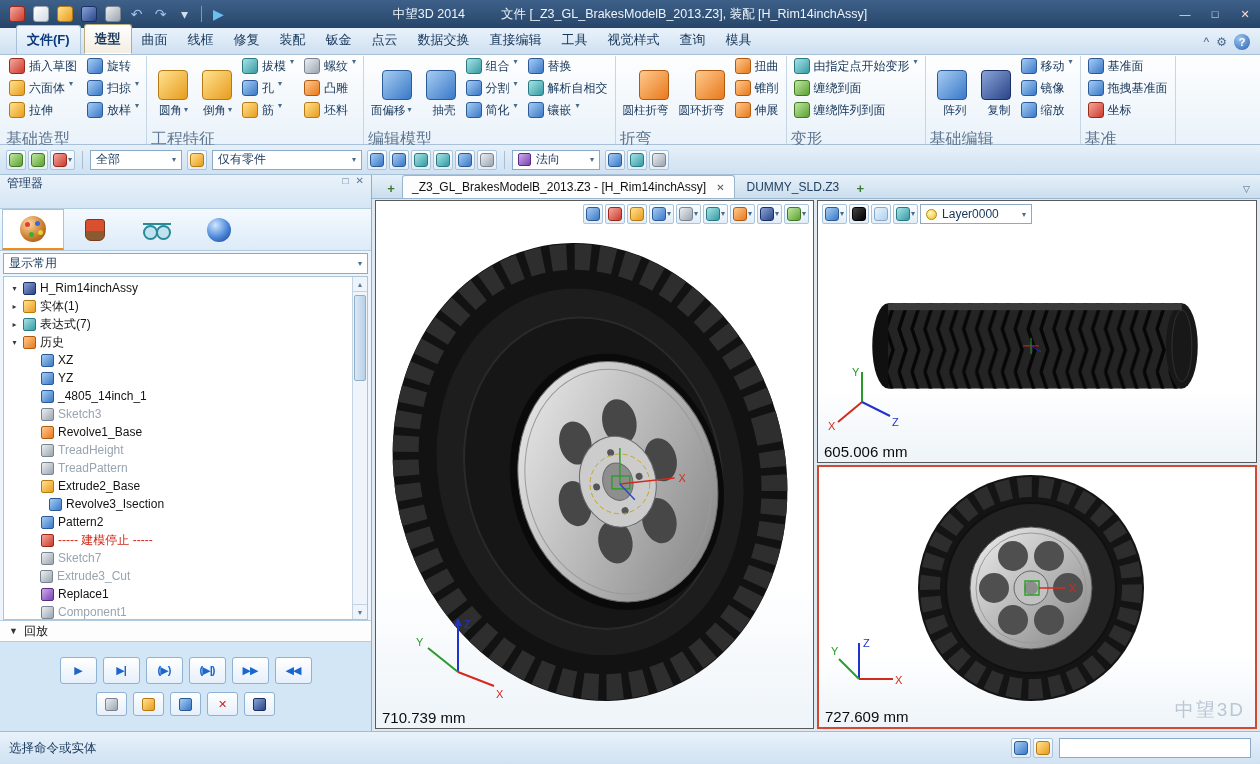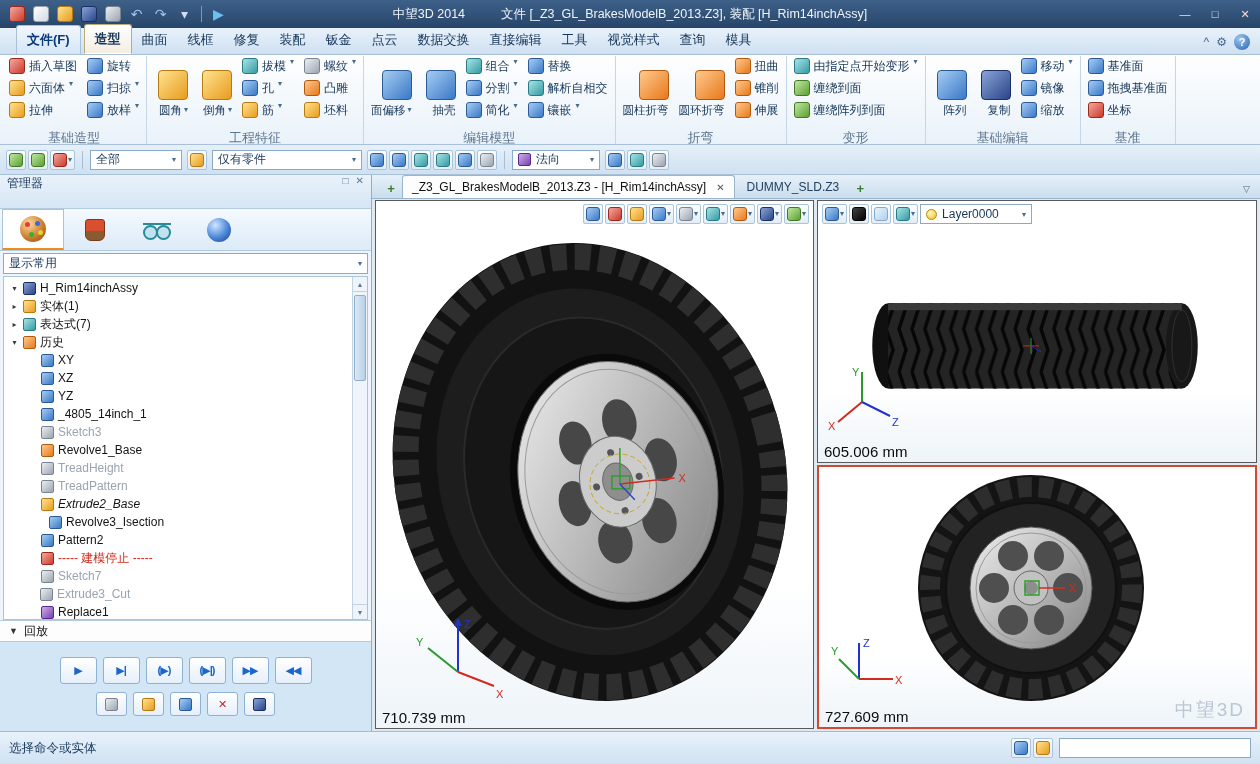--- a/index.html
+++ b/index.html
@@ -41,21 +41,21 @@
   .rtab.active{background:linear-gradient(#ffffff,#f4eee2);border:1px solid #bcab7c;border-bottom:1px solid #fff;border-radius:3px 3px 0 0;font-weight:bold}
   #rtabs{display:flex;align-items:flex-end}
   #rtabs-right{margin-left:auto;display:flex;align-items:center;gap:7px;padding:0 10px 4px 0}
   .corner-btn{color:#4a6a8c;font-size:12px}
   .corner-btn.help{width:16px;height:16px;border-radius:50%;background:radial-gradient(circle at 35% 30%,#9cc6f0,#2a62b0);color:#fff;display:flex;align-items:center;justify-content:center;font-weight:bold;font-size:11px}
 
   
   #ribbon{position:absolute;left:0;top:55px;width:1260px;height:90px;background:linear-gradient(#fefefe,#e9f2fa);border-bottom:1px solid #a8c0d8;display:flex;align-items:stretch;padding:1px 2px 0}
   .rgroup{display:flex;flex-direction:column;border-right:1px solid #c6d6e6;padding:0 4px}
   .rgroup-body{flex:1;display:flex;gap:4px;align-items:stretch;padding-top:2px}
-  .rgroup-label{text-align:center;font-size:13px;color:#5f7690;height:15px;margin-top:auto}
+  .rgroup-label{text-align:left;font-size:16px;color:#5f7690;height:15px;margin-top:auto}
   .rcol{display:flex;flex-direction:column;gap:1px}
   .ritem-small{display:flex;align-items:flex-start;gap:4px;height:21px;padding:0 3px;font-size:12px;color:#16365a;white-space:nowrap;border-radius:2px}
   .ritem-large{display:flex;flex-direction:column;align-items:flex-end;justify-content:center;gap:3px;padding:1px 3px;min-width:40px;font-size:11.5px;color:#16365a;white-space:nowrap;border-radius:2px}
   .rl-label{display:flex;align-items:center;gap:2px}
   .dd{font-size:8px;color:#4a6a8a;line-height:1}
 
   
   #filterbar{position:absolute;left:0;top:145px;width:1260px;height:30px;background:linear-gradient(#e6f0f9,#cfe1f2);border-bottom:1px solid #a8c0d8;display:flex;align-items:center;gap:5px;padding:0 6px}
   .run{display:flex;gap:2px;align-items:center}
   .fb-sep{width:1px;height:18px;background:#a8bed4;margin:0 2px}
@@ -547,25 +547,20 @@
           <span class="tlabel">表达式(7)</span>
         </div>
         <div class="tree-row" style="padding-left: 6px;">
           <span class="tarrow">▾</span>
           <span class="ic c-orange s13"></span>
           <span class="tlabel">历史</span>
         </div>
         <div class="tree-row" style="padding-left: 24px;">
           <span class="tarrow"></span>
           <span class="ic c-blue s13"></span>
-          <span class="tlabel">XY</span>
-        </div>
-        <div class="tree-row" style="padding-left: 24px;">
-          <span class="tarrow"></span>
-          <span class="ic c-blue s13"></span>
           <span class="tlabel">XZ</span>
         </div>
         <div class="tree-row" style="padding-left: 24px;">
           <span class="tarrow"></span>
           <span class="ic c-blue s13"></span>
           <span class="tlabel">YZ</span>
         </div>
         <div class="tree-row" style="padding-left: 24px;">
           <span class="tarrow"></span>
           <span class="ic c-blue s13"></span>
@@ -584,21 +579,21 @@
         <div class="tree-row" style="padding-left: 24px;">
           <span class="tarrow"></span>
           <span class="ic c-gray s13"></span>
           <span class="tlabel muted">TreadHeight</span>
         </div>
         <div class="tree-row" style="padding-left: 24px;">
           <span class="tarrow"></span>
           <span class="ic c-gray s13"></span>
           <span class="tlabel muted">TreadPattern</span>
         </div>
-        <div class="tree-row" style="padding-left: 24px; font-style: italic;">
+        <div class="tree-row" style="padding-left: 24px;">
           <span class="tarrow"></span>
           <span class="ic c-gold s13"></span>
           <span class="tlabel">Extrude2_Base</span>
         </div>
         <div class="tree-row" style="padding-left: 32px;">
           <span class="tarrow"></span>
           <span class="ic c-blue s13"></span>
           <span class="tlabel">Revolve3_Isection</span>
         </div>
         <div class="tree-row" style="padding-left: 24px;">

